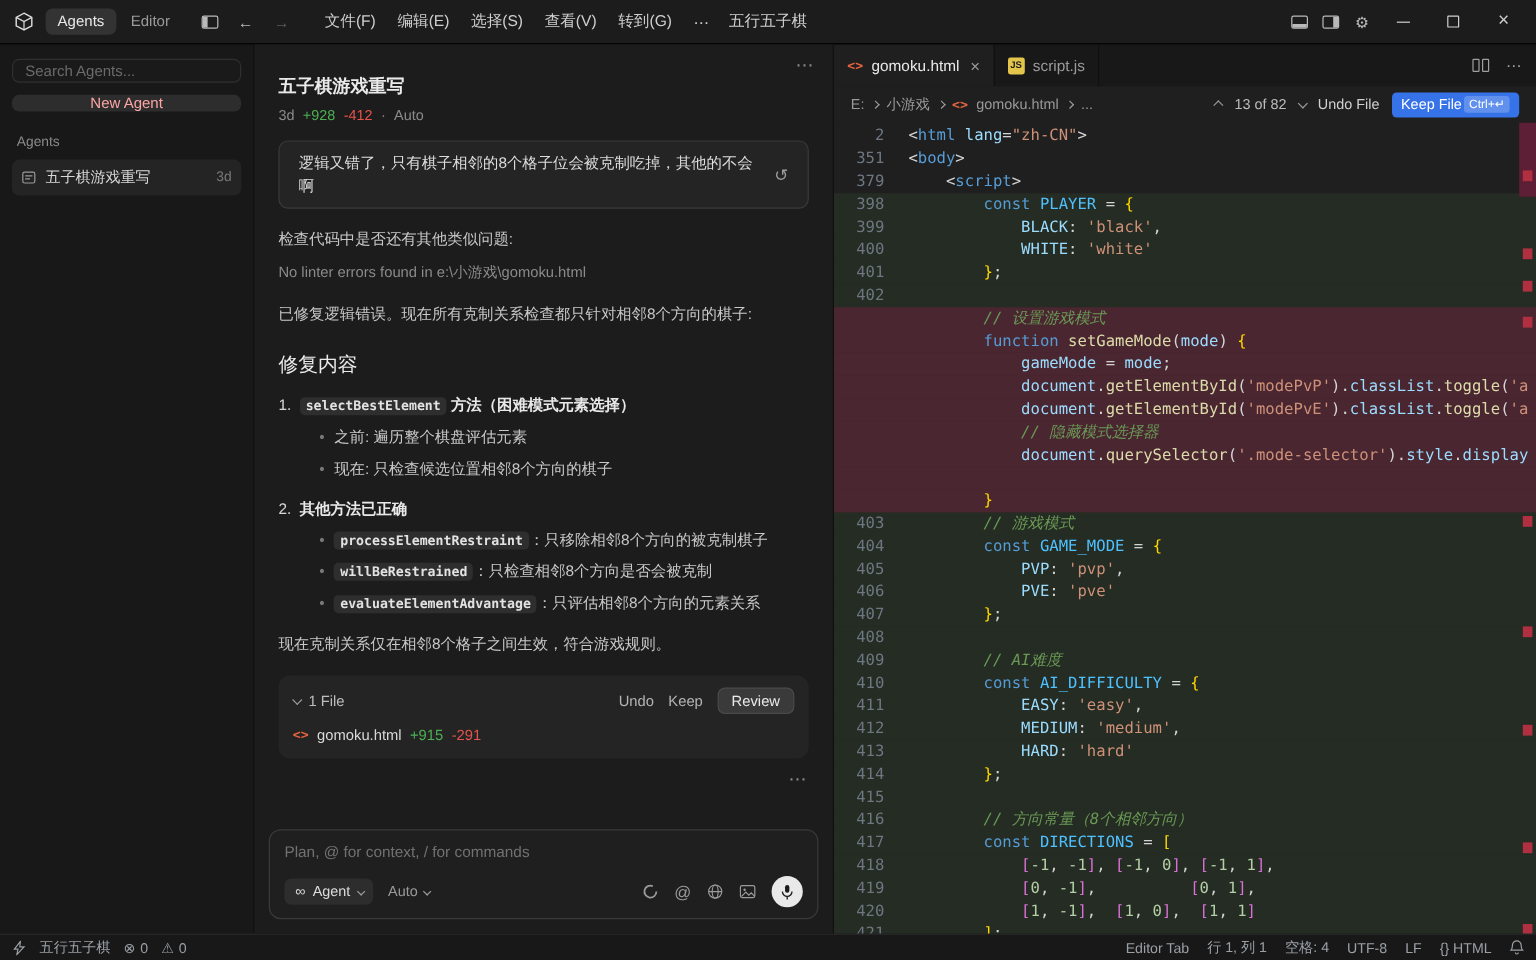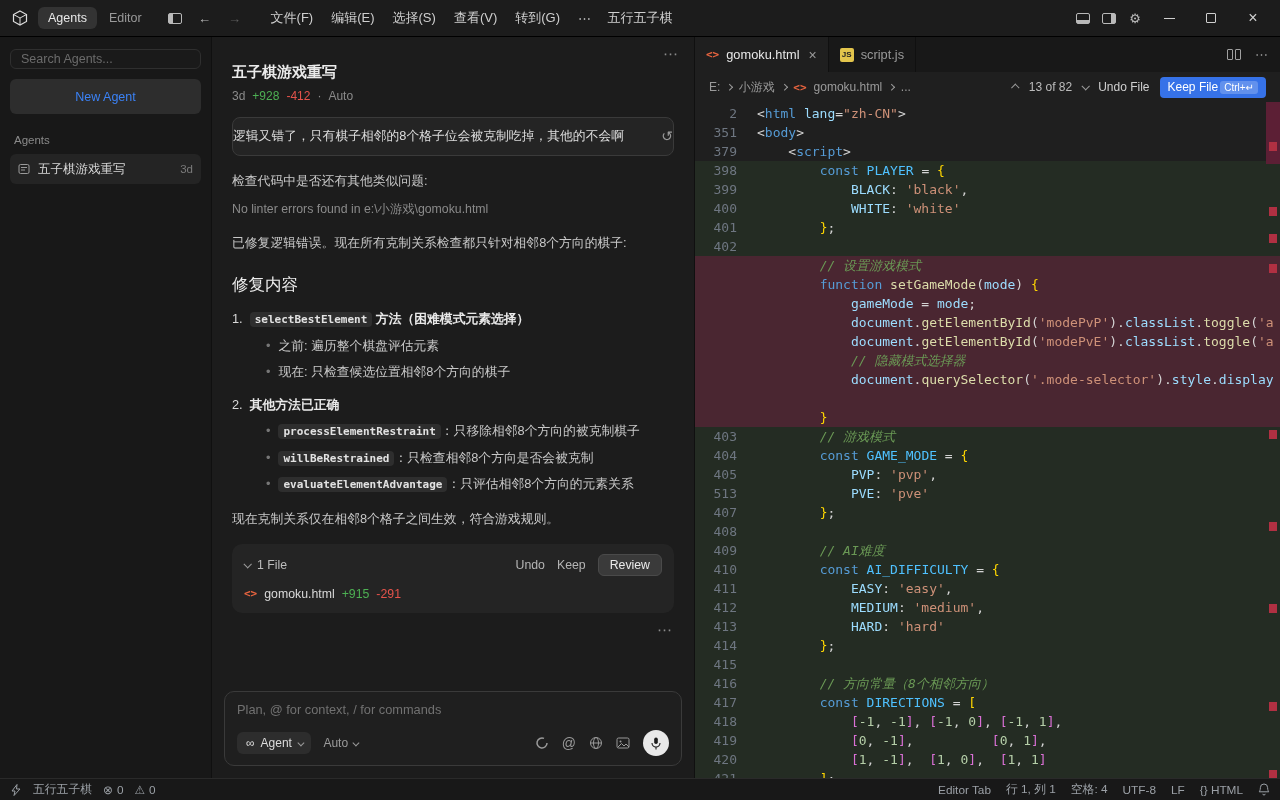--- a/index.html
+++ b/index.html
@@ -29,34 +29,34 @@
   .max-glyph { width:10px; height:10px; border:1px solid #cfcfcf; border-radius:1px; }
   .close-glyph { font-size:16px; line-height:1; }
 
   
   .main { flex:1; display:flex; min-height:0; }
 
   
   .sidebar { flex:0 0 212px; background:#181818; border-right:1px solid #101010; padding:12px 10px; }
   .search-box { width:100%; height:20px; background:#1a1a1a; border:1px solid #2f2f2f; border-radius:6px; color:#cccccc; padding:0 10px; font-size:12.5px; font-family:"Liberation Sans",sans-serif; outline:none; }
   .search-box::placeholder { color:#6b6b6b; }
-  .new-agent { margin-top:10px; width:100%; height:35px; background:#2d2d2d; border:none; border-radius:6px; color:#3b82f6; font-size:12.5px; font-family:"Liberation Sans",sans-serif; }
+  .new-agent { margin-top:10px; width:100%; height:14px; background:#2d2d2d; border:none; border-radius:6px; color:#fca5a5; font-size:12.5px; font-family:"Liberation Sans",sans-serif; }
   .side-section { margin:20px 4px 8px; font-size:11.5px; color:#8a8a8a; }
   .agent-item { display:flex; align-items:center; gap:8px; height:30px; padding:0 8px; background:#242424; border-radius:6px; }
   .agent-item .lbl { flex:1; font-size:12.5px; color:#d8d8d8; white-space:nowrap; overflow:hidden; }
   .agent-item .time { font-size:11.5px; color:#7a7a7a; }
 
   
   .chat { flex:0 0 483px; background:#1c1c1c; border-right:1px solid #101010; display:flex; flex-direction:column; position:relative; min-width:0; }
   .chat-scroll { flex:1; overflow:hidden; padding:14px 20px 0; position:relative; }
   .chat-more-top { position:absolute; right:16px; top:8px; color:#8b8b8b; font-size:15px; }
   .chat-title { font-size:15px; font-weight:700; color:#eaeaea; margin-top:12px; }
   .chat-meta { margin-top:7px; font-size:12px; color:#8b8b8b; display:flex; gap:7px; }
   .green { color:#4db053; } .red { color:#e5534b; }
-  .user-msg { margin-top:14px; background:#242424; border:1px solid #3a3a3a; border-radius:8px; padding:9px 0; display:flex; align-items:center; gap:10px; }
+  .user-msg { margin-top:14px; background:#242424; border:1px solid #3a3a3a; border-radius:8px; padding:9px 16px; display:flex; align-items:center; gap:10px; }
   .um-text { flex:1; color:#dddddd; font-size:12.8px; line-height:1.45; }
   .um-undo { color:#9a9a9a; font-size:14px; }
   .chat p { margin-top:15px; font-size:12.8px; line-height:1.5; color:#c8c8c8; }
   .chat p.dim { color:#8a8a8a; font-size:12.3px; margin-top:10px; }
   .chat h2 { margin-top:22px; font-size:16.5px; font-weight:400; color:#ececec; }
   .li-row { margin-top:13px; display:flex; gap:7px; font-size:12.8px; line-height:1.5; }
   .li-num { color:#d8d8d8; }
   .li-title b { color:#e8e8e8; font-weight:700; }
   code.chip { font-family:"DejaVu Sans Mono",monospace; font-size:11px; background:#2e2e2e; border-radius:4px; padding:1px 5px; color:#e2e2e2; font-weight:700; }
   .sub-row { margin:8px 0 0 34px; display:flex; gap:8px; font-size:12.8px; line-height:1.45; color:#c8c8c8; }
@@ -427,21 +427,21 @@
             </div>
             <div class="crow add">
               <span class="ln">404</span>
               <span class="lc"><span class="tk-ws">        </span><span class="tk-kw">const</span><span class="tk-ws"> </span><span class="tk-cv">GAME_MODE</span><span class="tk-p"> = </span><span class="tk-b1">{</span></span>
             </div>
             <div class="crow add">
               <span class="ln">405</span>
               <span class="lc"><span class="tk-ws">            </span><span class="tk-prop">PVP</span><span class="tk-p">: </span><span class="tk-str">'pvp'</span><span class="tk-p">,</span></span>
             </div>
             <div class="crow add">
-              <span class="ln">513</span>
+              <span class="ln">406</span>
               <span class="lc"><span class="tk-ws">            </span><span class="tk-prop">PVE</span><span class="tk-p">: </span><span class="tk-str">'pve'</span></span>
             </div>
             <div class="crow add">
               <span class="ln">407</span>
               <span class="lc"><span class="tk-ws">        </span><span class="tk-b1">}</span><span class="tk-p">;</span></span>
             </div>
             <div class="crow add">
               <span class="ln">408</span>
               <span class="lc"></span>
             </div>

